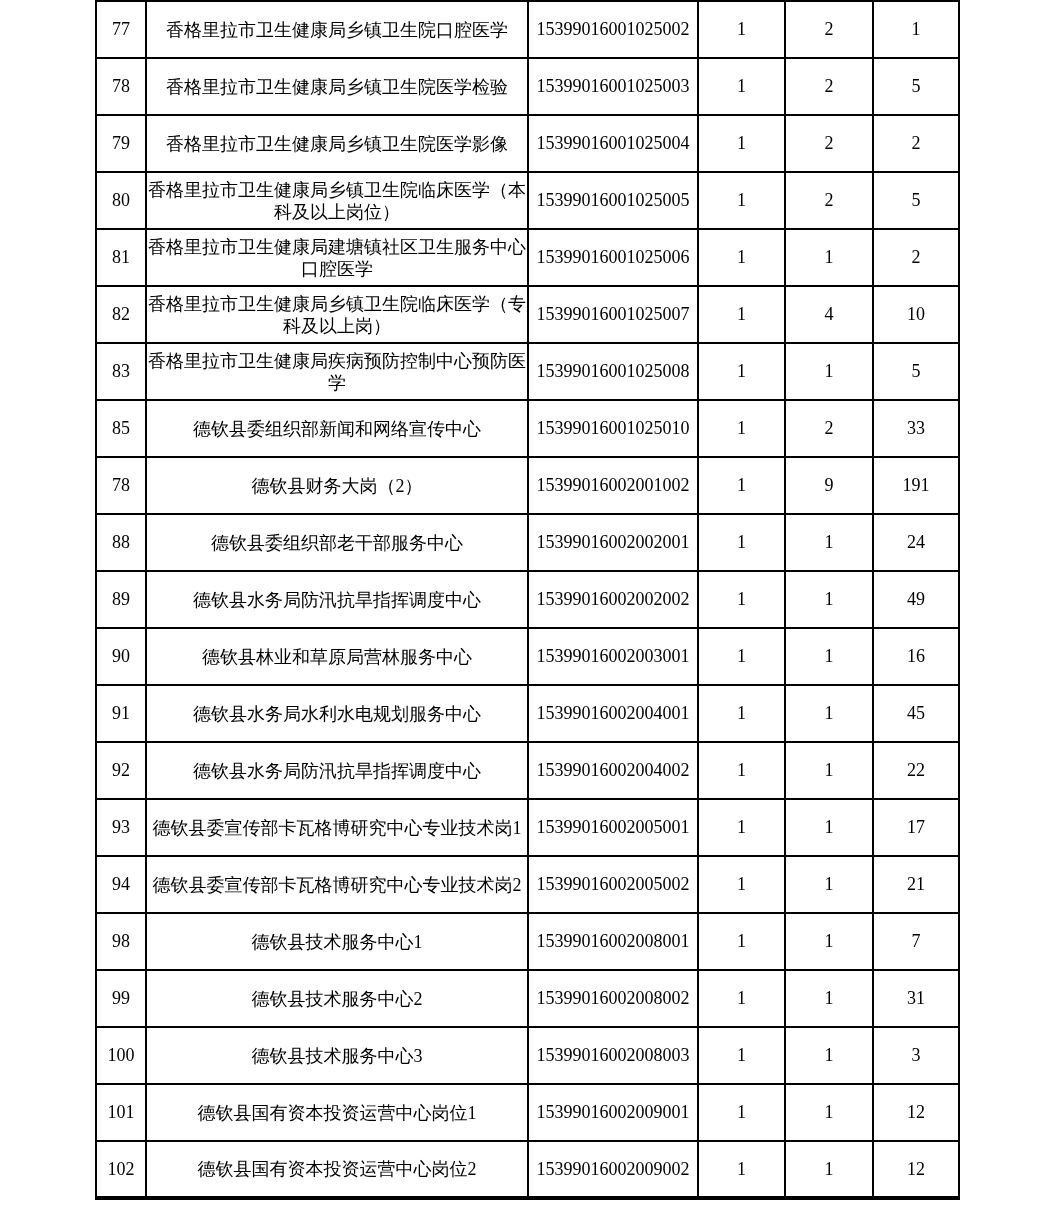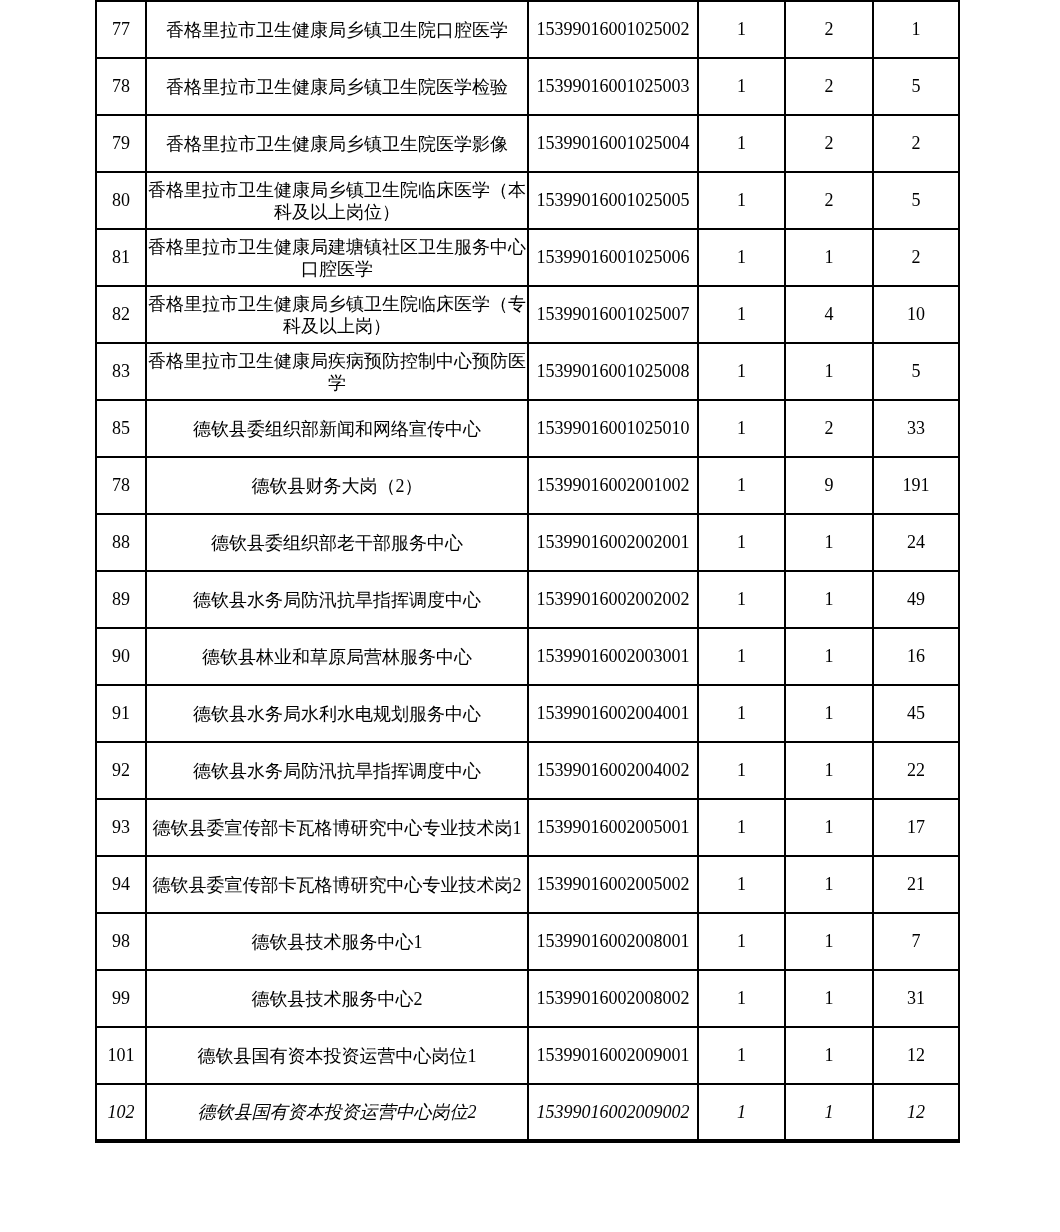--- a/index.html
+++ b/index.html
@@ -32,21 +32,20 @@
     padding: 0;
     font-size: 18px;
     color: #000000;
     overflow: hidden;
   }
   table.positions tr {
     height: 57px;
   }
   table.positions tr:last-child td {
     border-bottom-width: 4px;
-    font-style: italic;
   }
   td.col-no {
     font-size: 18px;
   }
   td.col-name {
     padding: 0 1px;
     word-break: break-all;
     line-break: anywhere;
     line-height: 22px;
     font-size: 18px;
@@ -211,20 +210,28 @@
         </tr>
         <tr>
           <td class="col-no">99</td>
           <td class="col-name">德钦县技术服务中心2</td>
           <td class="col-code">15399016002008002</td>
           <td class="col-num">1</td>
           <td class="col-num">1</td>
           <td class="col-num">31</td>
         </tr>
         <tr>
+          <td class="col-no">100</td>
+          <td class="col-name">德钦县技术服务中心3</td>
+          <td class="col-code">15399016002008003</td>
+          <td class="col-num">1</td>
+          <td class="col-num">1</td>
+          <td class="col-num">3</td>
+        </tr>
+        <tr>
           <td class="col-no">101</td>
           <td class="col-name">德钦县国有资本投资运营中心岗位1</td>
           <td class="col-code">15399016002009001</td>
           <td class="col-num">1</td>
           <td class="col-num">1</td>
           <td class="col-num">12</td>
         </tr>
         <tr>
           <td class="col-no">102</td>
           <td class="col-name">德钦县国有资本投资运营中心岗位2</td>

